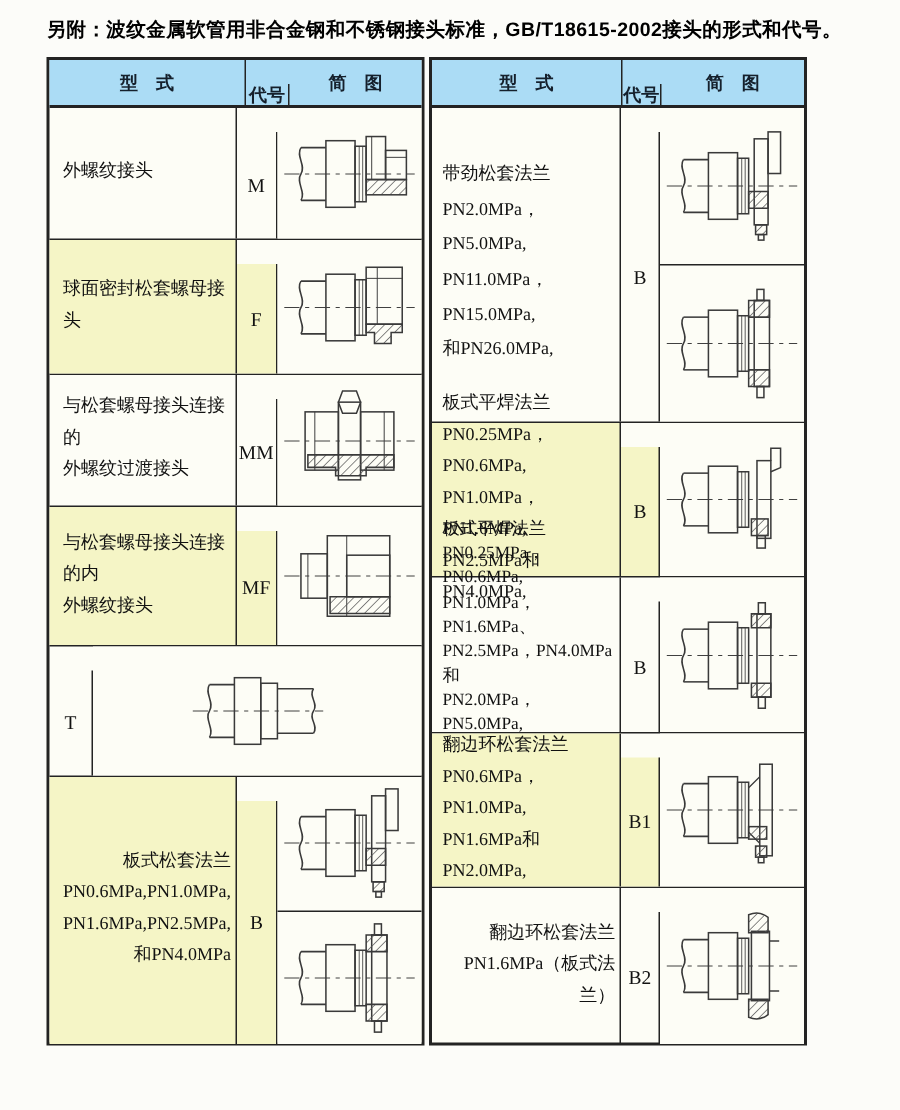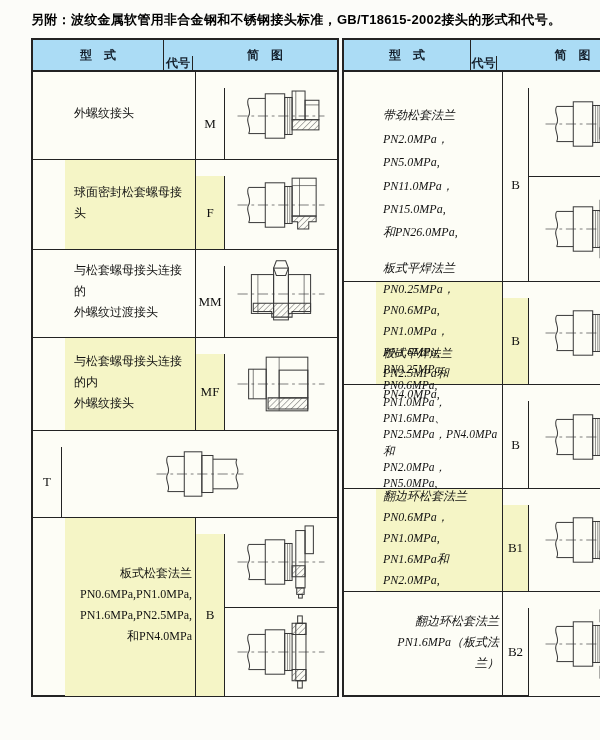--- a/index.html
+++ b/index.html
@@ -16,21 +16,21 @@
     color:#111;
   }
   .doc-title{
     position:absolute;left:31px;top:11px;
     font-family:"Liberation Sans","DejaVu Sans",sans-serif;
     font-size:13px;font-weight:600;letter-spacing:.3px;color:#000;
     white-space:nowrap;
   }
   .tables{position:absolute;left:31px;top:38px;display:flex;gap:3px;}
   .tbl{
-    width:308px;height:659px;box-sizing:border-box;
+    width:252px;height:659px;box-sizing:border-box;
     border:2px solid var(--border);
     background:var(--table-bg);
     display:flex;flex-direction:column;
   }
   .thead{display:flex;flex:none;height:30px;background:var(--header-bg);border-bottom:2px solid var(--border);}
   .th{
     display:flex;align-items:center;justify-content:center;
     font-size:12px;font-weight:700;color:#15202c;box-sizing:border-box;
   }
   .c-type{width:131px;border-right:1px solid var(--border);}
@@ -39,23 +39,22 @@
   .tblB .c-type{width:127px;}
   .tblB .c-code{width:26px;}
   .tbody{display:flex;flex-direction:column;flex:1;}
   .trow{display:flex;flex:none;box-sizing:border-box;border-bottom:1px solid var(--border);}
   .trow:last-child{border-bottom:none;text-align:right;}
   .cell{box-sizing:border-box;}
   .type{
     display:flex;flex-direction:column;justify-content:center;
     padding:1px 3px 5px 9px;font-size:12px;line-height:1.75;
     white-space:pre-line;
-    margin-left:32px;
-  }
-  .tblB .type{padding-left:7px;font-style:italic;}
+  }
+  .tblB .type{padding-left:7px;}
   .code{display:flex;align-items:center;justify-content:center;font-size:13px;}
   .diag{display:flex;align-items:center;justify-content:center;background:var(--table-bg);}
   .hl .type,.hl .code{background:var(--highlight-bg);}
   .dense .type{font-size:11.5px;line-height:1.42;}
   .roomy .type{line-height:1.95;}
   .split{flex-direction:column;align-items:stretch;padding:0;}
   .sub{flex:1;display:flex;align-items:center;justify-content:center;}
   .sub + .sub{border-top:1px solid var(--border);}
   .fig{width:96px;height:74px;}
   .fig svg{width:100%;height:100%;display:block;}

